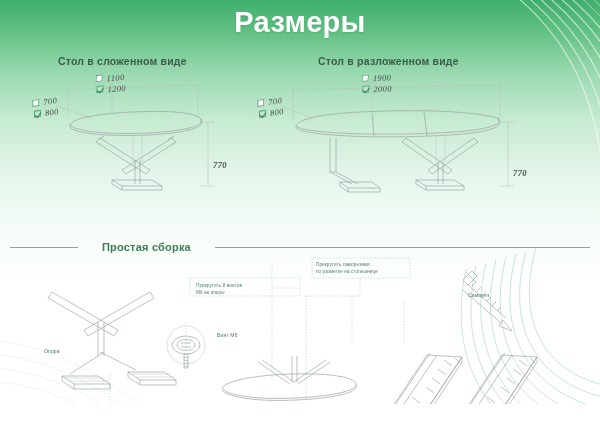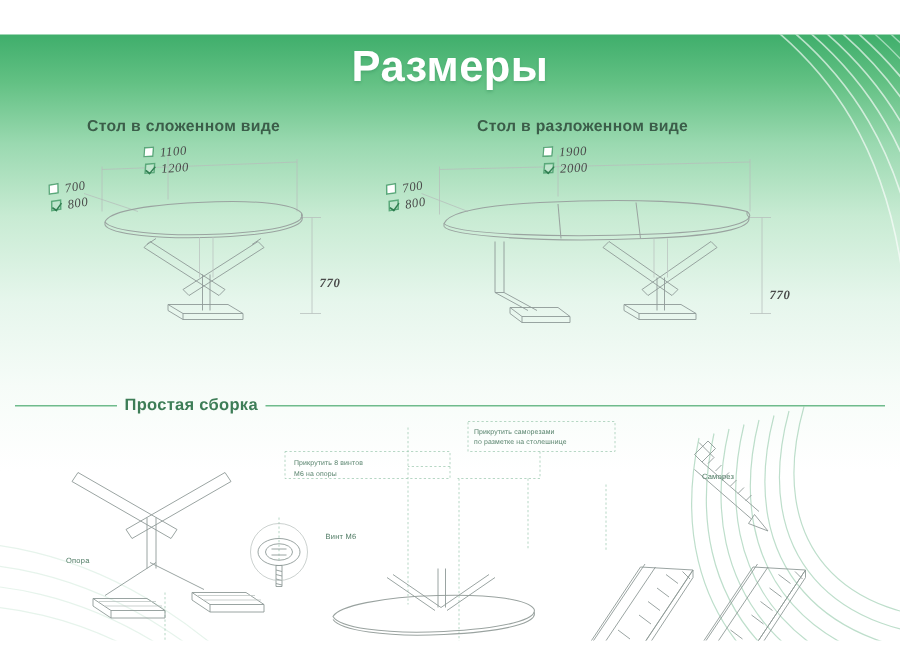--- a/index.html
+++ b/index.html
@@ -15,21 +15,20 @@
     background: linear-gradient(180deg,
         #3fae6b 0%,
         #63c184 8%,
         #9ad9b0 18%,
         #c8ebd3 30%,
         #e6f6ec 44%,
         #f6fcf8 58%,
         #ffffff 72%,
         #ffffff 100%);
     overflow: hidden;
-    margin-top: 23px;
   }
   
   .swirl-tr { position: absolute; top: -40px; right: -60px; width: 260px; height: 300px; opacity: .85; pointer-events: none; }
   .swirl-br { position: absolute; bottom: -70px; right: -50px; width: 250px; height: 300px; opacity: .8; pointer-events: none; }
   .swirl-bl { position: absolute; bottom: -110px; left: -130px; width: 320px; height: 260px; opacity: .55; pointer-events: none; }
 
   
   .title {
     position: absolute; top: 6px; left: 0; width: 600px;
     text-align: center;
@@ -75,21 +74,21 @@
   #dim-folded-width  { top: 72px; left: 96px; transform: rotate(-4deg); }
   #dim-folded-depth  { top: 96px; left: 33px; transform: rotate(-9deg); }
   #dim-unfold-width  { top: 72px; left: 362px; transform: rotate(-3deg); }
   #dim-unfold-depth  { top: 96px; left: 258px; transform: rotate(-9deg); }
   #h-folded   { top: 160px; left: 213px; }
   #h-unfolded { top: 168px; left: 513px; }
 
   
   #assembly-divider {
     position: absolute; top: 238px; left: 10px; width: 580px; height: 18px;
-    display: flex; align-items: center; gap: 5px;
+    display: flex; align-items: center; gap: 24px;
   }
   #assembly-divider .rule { height: 1px; background: #6fbb8c; flex: 1 1 auto; }
   #assembly-divider .rule.left { flex: 0 0 68px; }
   #assembly-title {
     font-size: 11px; font-weight: bold; color: #3d7d57; white-space: nowrap;
     letter-spacing: .2px;
   }
 
   
   .anno {

